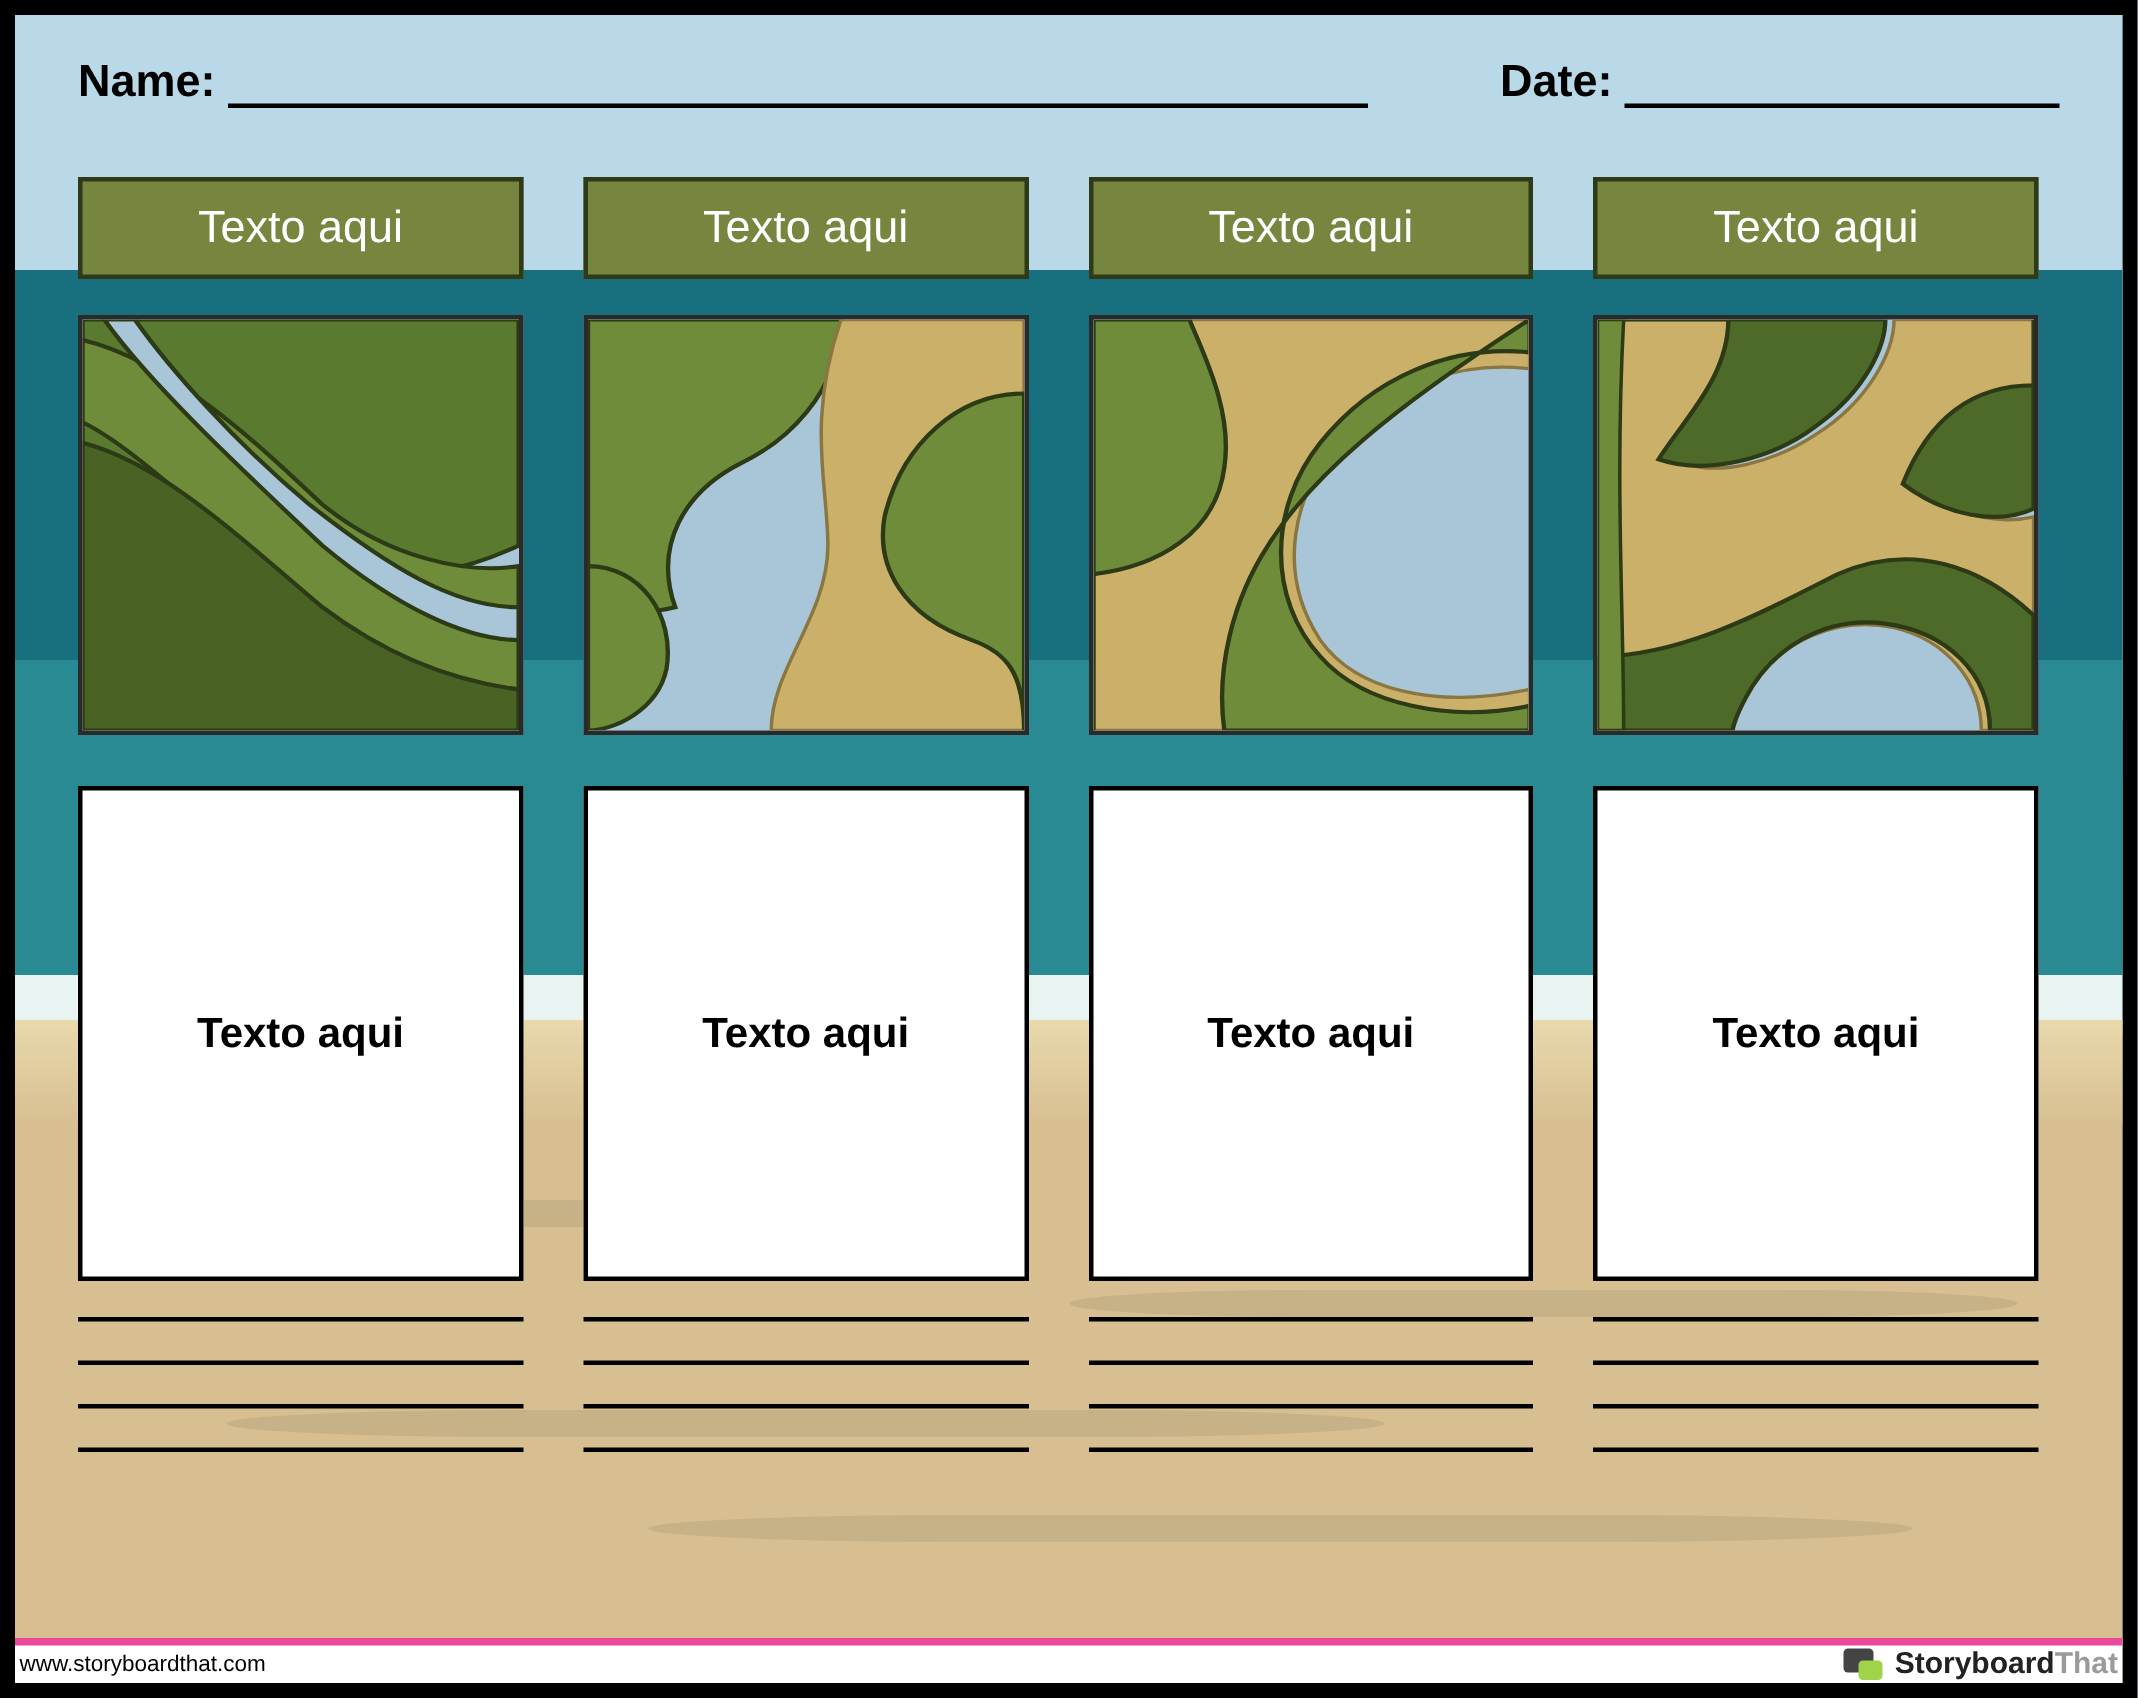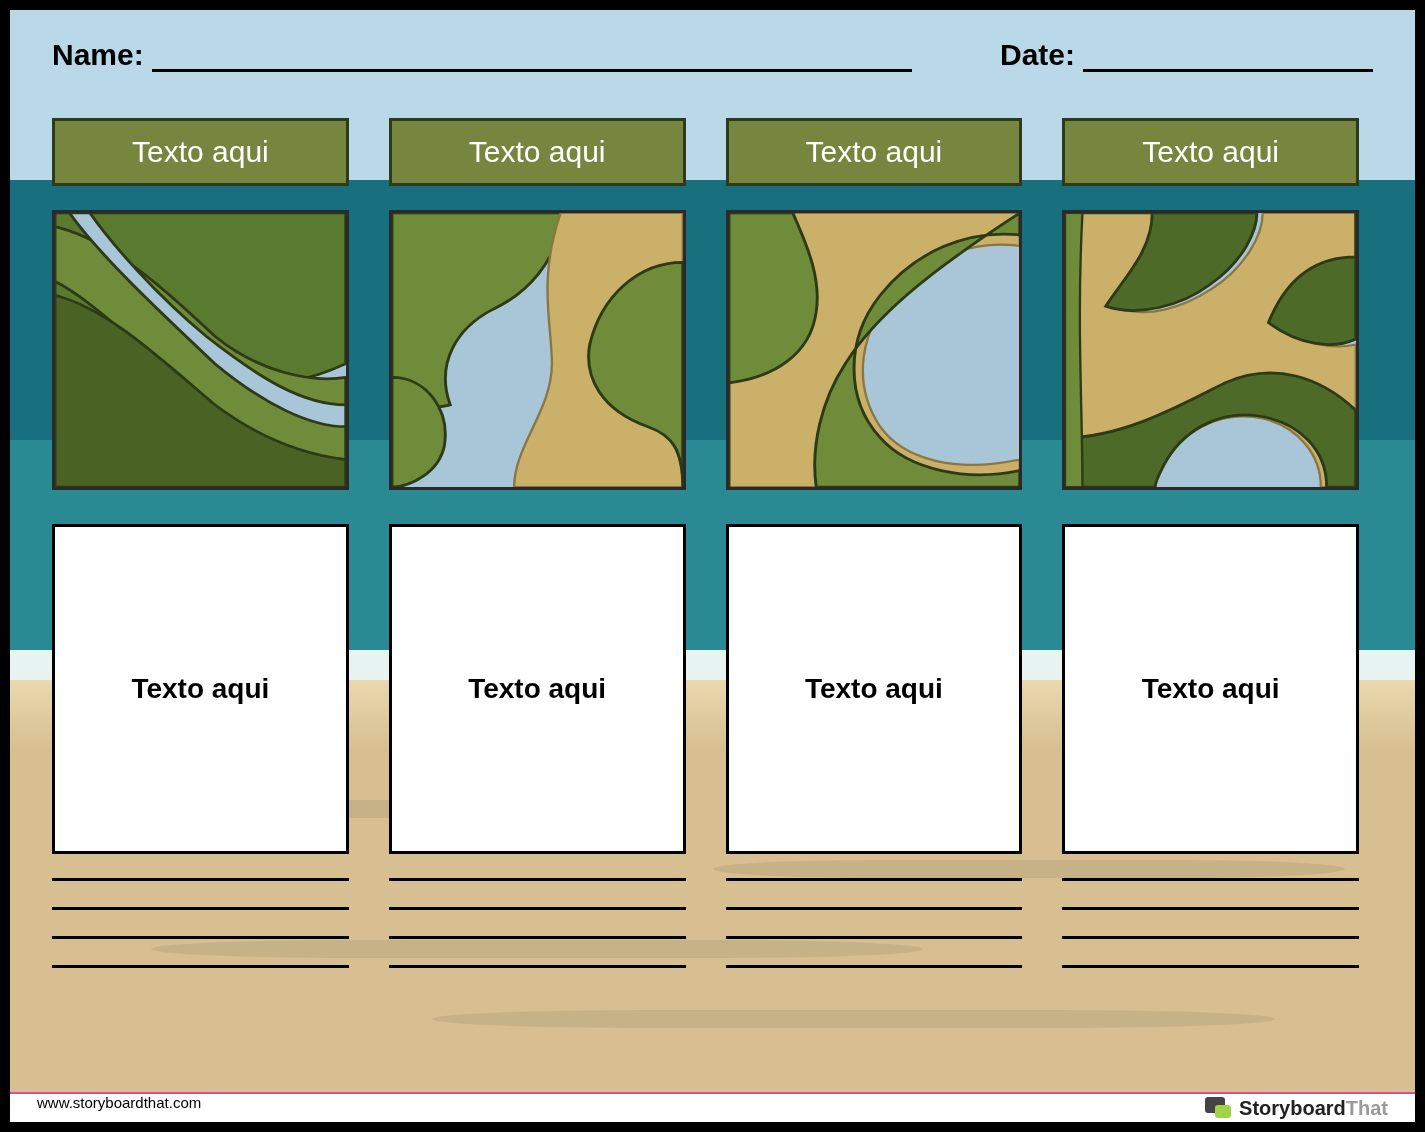--- a/index.html
+++ b/index.html
@@ -97,23 +97,24 @@
     height:0;
     border-bottom:3px solid #000;
   }
 
   
   .footer{
     position:absolute;
     left:0; right:0; bottom:0;
     height:30px;
     background:#fff;
-    border-top:2px solid #ec4899;
-    display:flex;
-    padding:0 27px;
+    border-top:5px solid #ec4899;
+    display:flex;
+    align-items:center;
+    padding:0 3px;
     font-size:15px;
     color:#000;
   }
   .footer .brand{
     margin-left:auto;
     display:flex;
     align-items:center;
     gap:8px;
     font-size:20px;
     color:#333;

